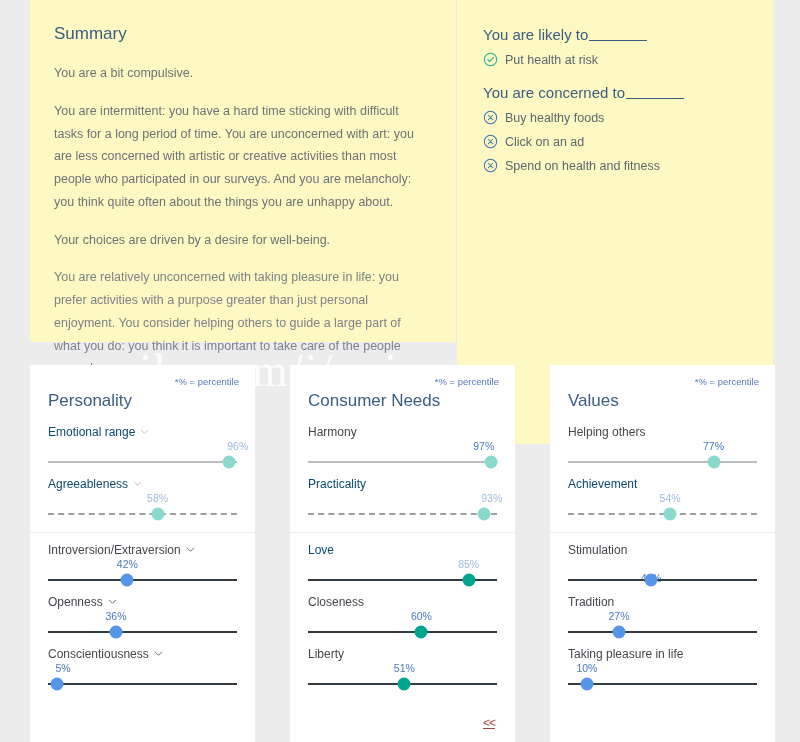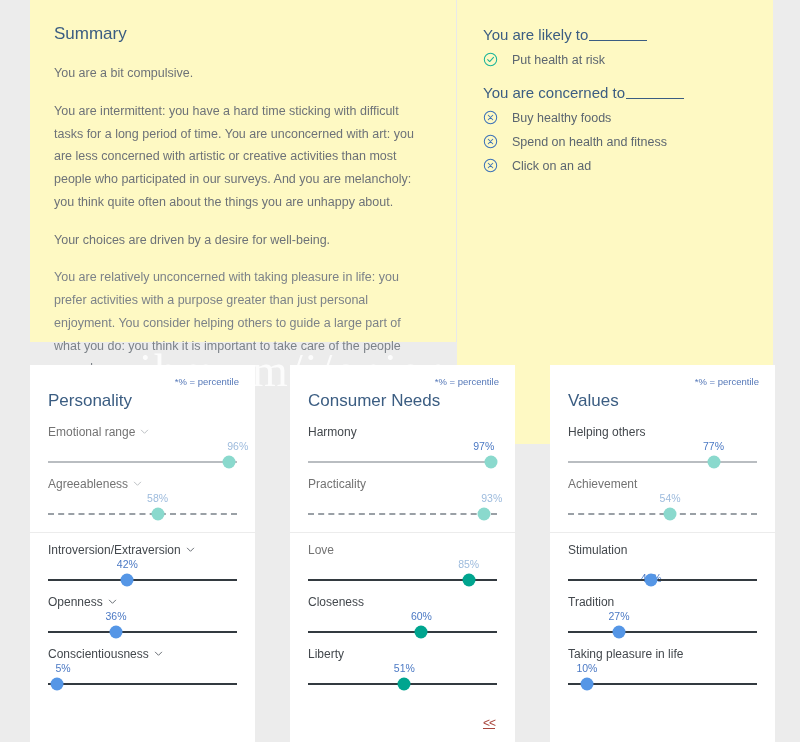--- a/index.html
+++ b/index.html
@@ -44,21 +44,21 @@
   }
 
   h3.likely-head {
     font-size: 15px; font-weight: 400; color: #3b5d82; margin-bottom: 9px;
   }
   h3.likely-head .blank {
     display: inline-block; border-bottom: 1px solid #3b5d82; width: 58px; margin-left: 1px;
     vertical-align: -1px;
   }
   .likely-head.second { margin-top: 17px; }
-  .likely-item { display: flex; align-items: center; gap: 14px; margin-bottom: 9px; }
+  .likely-item { display: flex; align-items: center; gap: 7px; margin-bottom: 9px; }
   .likely-item .lbl { font-size: 12.5px; color: #5c6670; }
   .ico { width: 15px; height: 15px; flex: 0 0 15px; display: block; }
 
   
   .bottom-row { position: absolute; left: 30px; top: 365px; width: 745px; height: 377px; display: flex; gap: 35px; z-index: 1;}
   .panel {
     width: 234px; background: #ffffff; position: relative;
     padding: 10px 18px 0 18px; overflow: hidden;
   }
   .panel.values { width: 234px; }
@@ -69,21 +69,21 @@
   h2.panel-title {
     font-size: 17px; font-weight: 400; color: #3b5d82;
     margin: 16px 0 14px 0;
   }
 
   .trait { margin-bottom: 3px; }
   .trait-label {
     font-size: 12px; color: #43484d; margin-bottom: 1px;
     display: flex; align-items: center; gap: 5px;
   }
-  .trait-label.dim { color: #737373; }
+  .trait-label.dim { color: #0c4a6e; }
   .chev { display: inline-block; width: 9px; height: 9px; position: relative; top: -1px; }
   .chev svg { display: block; }
 
   .slider { position: relative; height: 34px; }
   .val {
     position: absolute; top: 0; font-size: 10.5px; color: #4b79c4;
     transform: translateX(-50%); white-space: nowrap;
   }
   .val.dim { color: #9dbbdd; }
   .track {
@@ -151,28 +151,28 @@
               <circle cx="8" cy="8" r="6.6" fill="none" stroke="#3d72b8" stroke-width="1.1"></circle>
               <path d="M5.6 5.6 L10.4 10.4 M10.4 5.6 L5.6 10.4" fill="none" stroke="#3d72b8" stroke-width="1.1" stroke-linecap="round"></path>
             </svg>
             <span class="lbl">Buy healthy foods</span>
           </div>
           <div class="likely-item">
             <svg class="ico" viewBox="0 0 16 16">
               <circle cx="8" cy="8" r="6.6" fill="none" stroke="#3d72b8" stroke-width="1.1"></circle>
               <path d="M5.6 5.6 L10.4 10.4 M10.4 5.6 L5.6 10.4" fill="none" stroke="#3d72b8" stroke-width="1.1" stroke-linecap="round"></path>
             </svg>
-            <span class="lbl">Spend on health and fitness</span>
+            <span class="lbl">Click on an ad</span>
           </div>
           <div class="likely-item">
             <svg class="ico" viewBox="0 0 16 16">
               <circle cx="8" cy="8" r="6.6" fill="none" stroke="#3d72b8" stroke-width="1.1"></circle>
               <path d="M5.6 5.6 L10.4 10.4 M10.4 5.6 L5.6 10.4" fill="none" stroke="#3d72b8" stroke-width="1.1" stroke-linecap="round"></path>
             </svg>
-            <span class="lbl">Click on an ad</span>
+            <span class="lbl">Spend on health and fitness</span>
           </div>
         </div>
     </div>
 
   </div>
 
   <div class="bottom-row" id="panels-row">
       <div class="panel">
         <div class="pct-note">*% = percentile</div>
         <h2 class="panel-title">Personality</h2>

